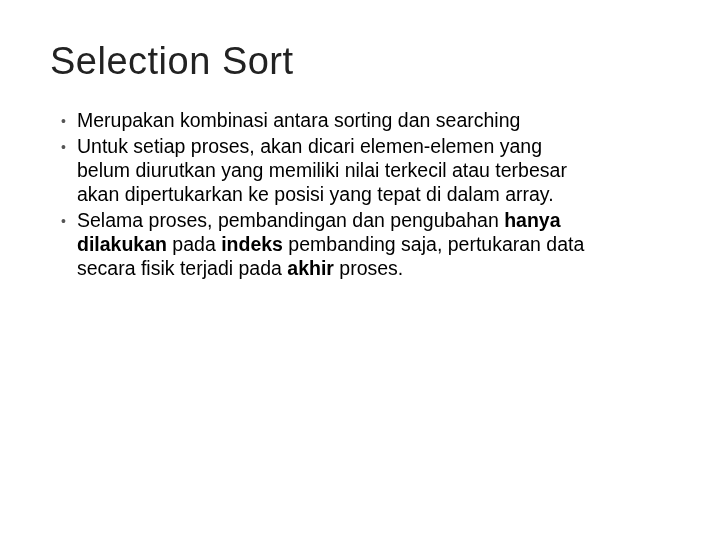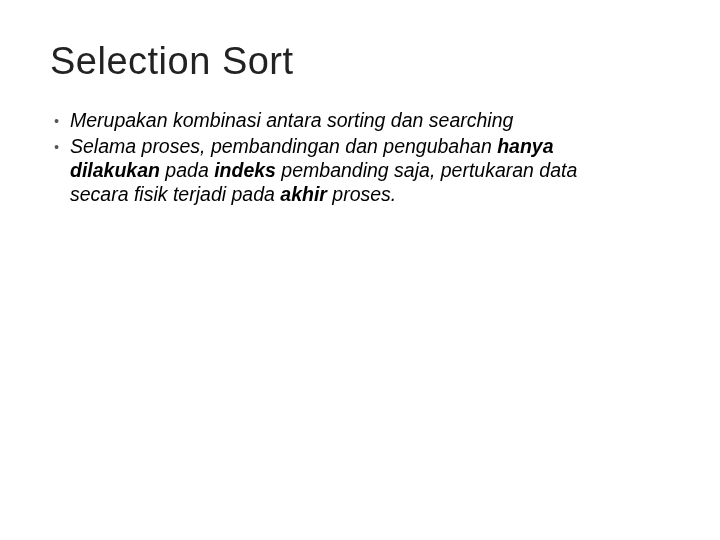--- a/index.html
+++ b/index.html
@@ -19,23 +19,22 @@
   }
   .title {
     font-size: 38px;
     font-weight: 400;
     letter-spacing: 0.5px;
     margin: 0 0 26px 0;
     color: #222;
   }
   ul.bullets {
     list-style: none;
-    margin: 4px;
+    margin: 11px;
     padding: 0;
-    font-style: italic;
   }
   ul.bullets > li {
     position: relative;
     padding-left: 16px;
     font-size: 19.5px;
     line-height: 1.23;
     margin: 0 0 2px 0;
     color: #000;
   }
   ul.bullets > li::before {
@@ -51,15 +50,16 @@
     font-weight: bold;
   }
 </style>
 </head>
 <body>
 
 <div class="slide">
   <h1 class="title">Selection Sort</h1>
   <ul class="bullets">
     <li>Merupakan kombinasi antara sorting dan searching</li>
+    <li>Untuk setiap proses, akan dicari elemen-elemen yang belum diurutkan yang memiliki nilai terkecil atau terbesar akan dipertukarkan ke posisi yang tepat di dalam array.</li>
     <li>Selama proses, pembandingan dan pengubahan <b>hanya dilakukan</b> pada <b>indeks</b> pembanding saja, pertukaran data secara fisik terjadi pada <b>akhir</b> proses.</li>
   </ul>
 </div>
 
 </body></html>

